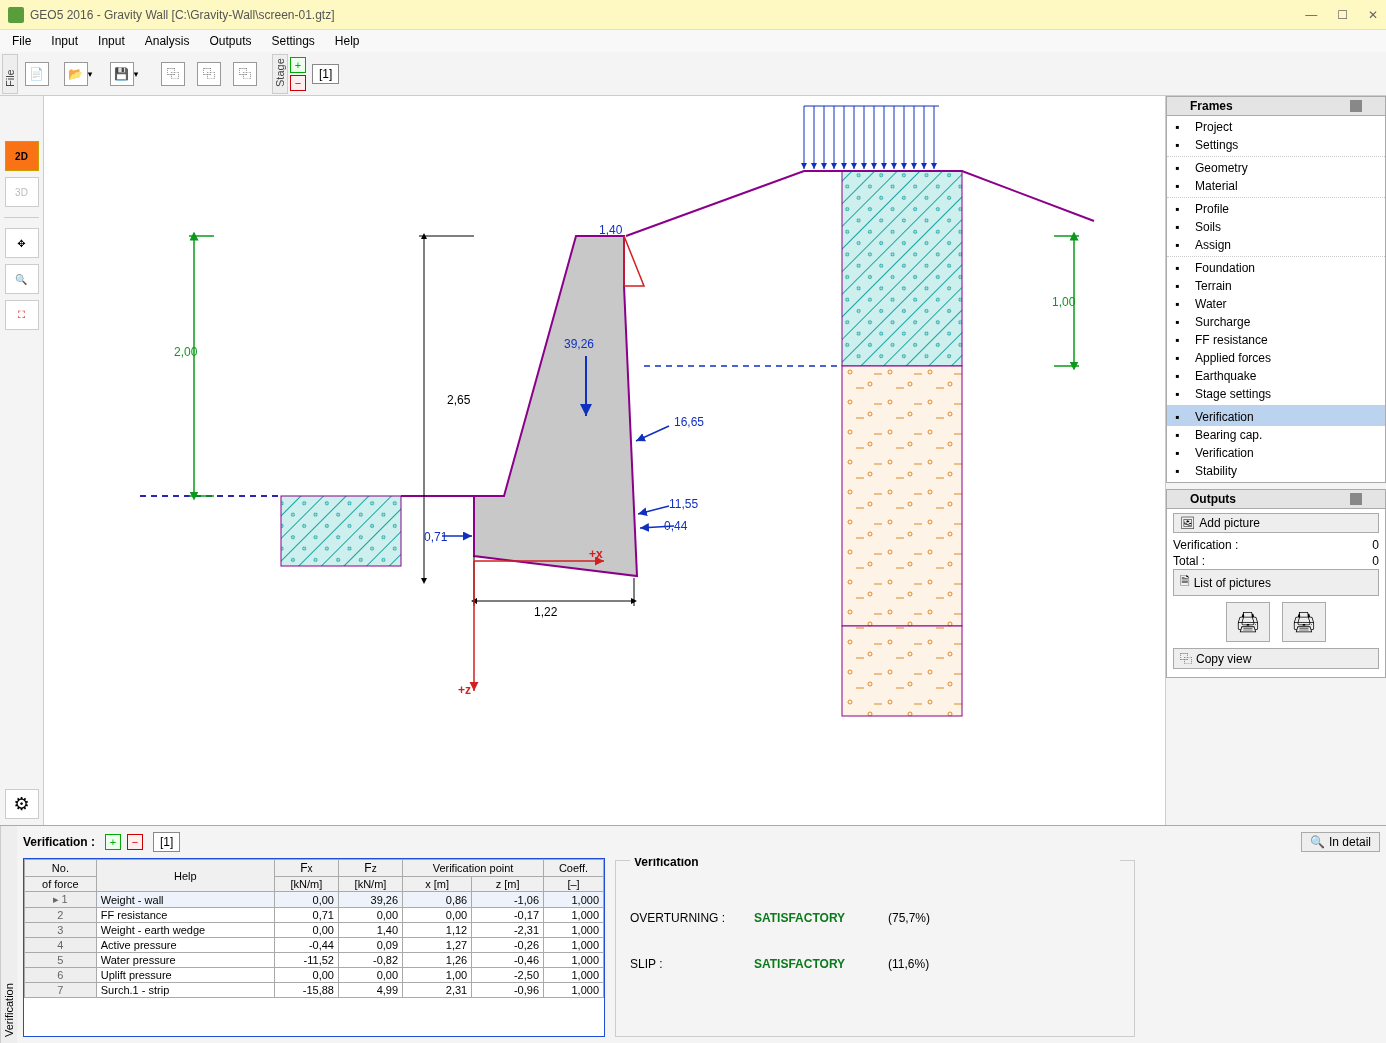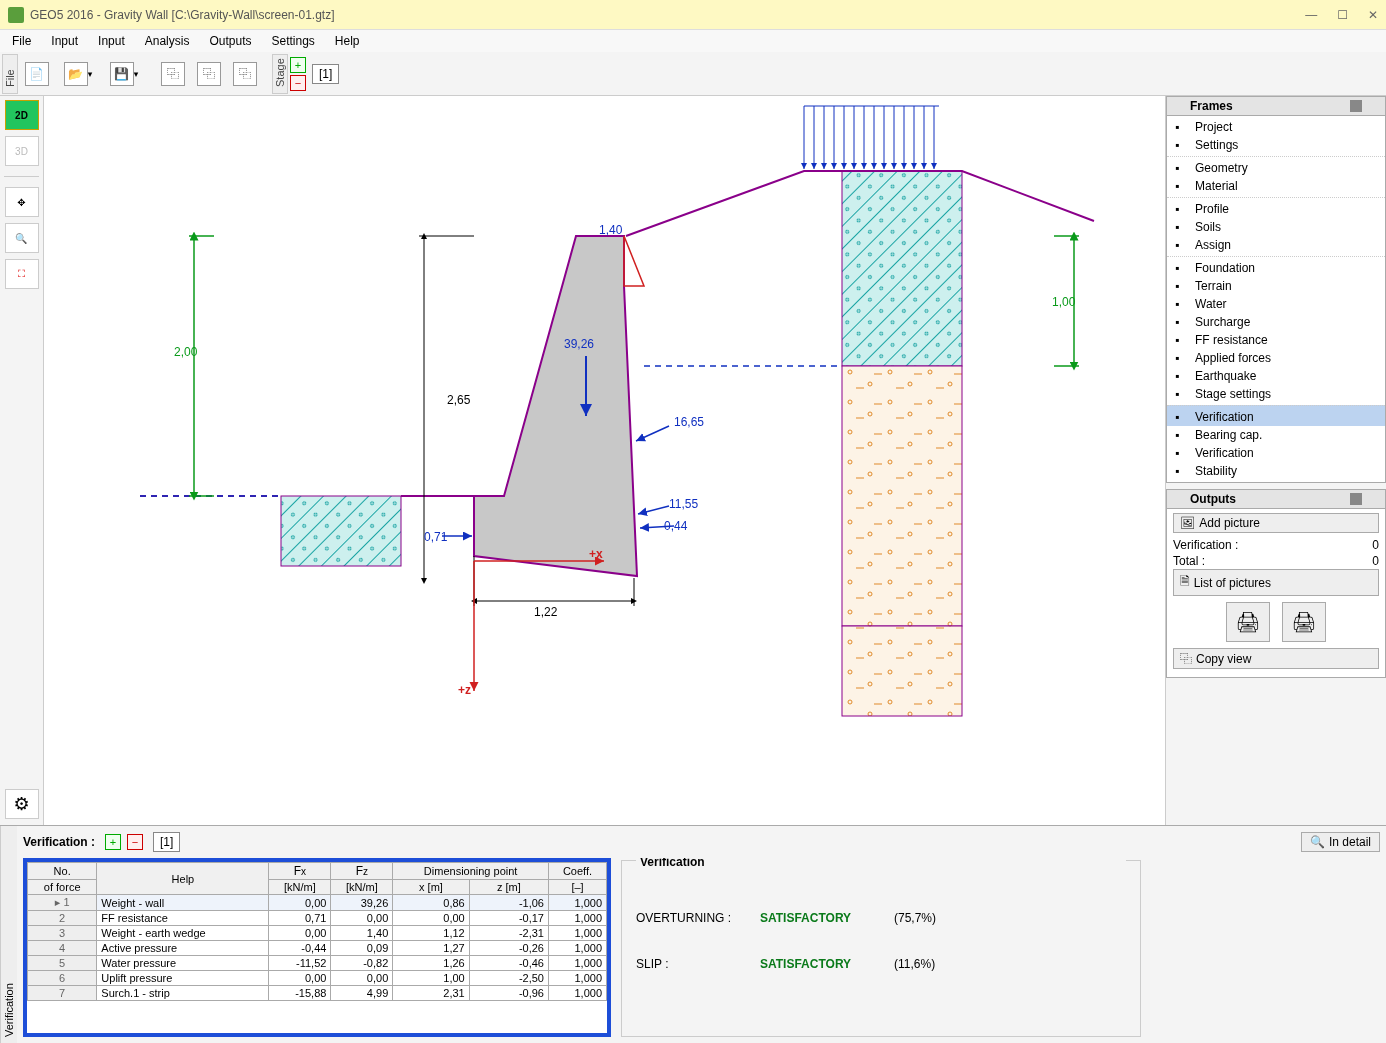--- a/index.html
+++ b/index.html
@@ -25,21 +25,21 @@
 .stage-pm { display: flex; flex-direction: column; gap: 2px; }
 .pm { width: 16px; height: 16px; border: 1px solid #888; font-size: 11px; text-align: center; line-height: 14px; }
 .plus { color: #0a0; border-color: #0a0; background:#efffef; }
 .minus { color: #c00; border-color: #c00; background:#ffefef; }
 .stage-num { border: 1px solid #888; background: #fff; padding: 2px 6px; margin-left: 4px; }
 
 
 .main { flex: 1; display: flex; overflow: hidden; }
 .left-tools { width: 44px; background: #f4f4f4; border-right: 1px solid #ccc; display: flex; flex-direction: column; align-items: center; padding-top: 4px; gap: 6px; }
 .lbtn { width: 34px; height: 30px; border: 1px solid #ccc; background: #fff; display: flex; align-items: center; justify-content: center; font-size: 10px; }
-.lbtn.active { background: #22c55e; border-color: #caa000; font-weight: bold; }
+.lbtn.active { background: #f97316; border-color: #caa000; font-weight: bold; margin-top: 41px; }
 .lbtn.gear { margin-top: auto; margin-bottom: 6px; font-size: 18px; }
 
 .canvas-area { flex: 1; background: #fff; position: relative; overflow: hidden; border-right: 1px solid #ccc; }
 .canvas-area svg { position: absolute; top: 0; left: 0; }
 
 .right-panel { width: 220px; background: #f4f4f4; display: flex; flex-direction: column; }
 .panel-head { background: #e4e4e4; border: 1px solid #aaa; padding: 2px 23px; display: flex; align-items: center; justify-content: space-between; font-weight: bold; }
 .panel-head .coll { width:12px ; height:12px; background:#888; }
 .frames-list { border: 1px solid #aaa; border-top: none; background: #fff; padding: 2px 0; flex-shrink: 0; }
 .frame-item { display: flex; align-items: center; gap: 6px; padding: 2px 8px; cursor: default; }
@@ -56,21 +56,21 @@
 
 
 .bottom { height: 218px; background: #f4f4f4; border-top: 1px solid #aaa; display: flex; }
 .bottom-vlabel { writing-mode: vertical-rl; transform: rotate(180deg); font-size: 11px; background:#eee; border-right:1px solid #ccc; padding: 6px 2px; }
 .bottom-main { flex: 1; display: flex; flex-direction: column; padding: 6px; }
 .verif-bar { display: flex; align-items: center; gap: 6px; margin-bottom: 6px; }
 .verif-bar b { margin-right: 4px; }
 .in-detail { margin-left: auto; border:1px solid #aaa; background:#eee; padding:2px 8px; display:flex; align-items:center; gap:4px; }
 
 .bottom-split { flex:1; display:flex; gap:10px; overflow:hidden; }
-.table-wrap { border:4px solid #1d4ed8; background:#fff; }
+.table-wrap { border:1px solid #1d4ed8; background:#fff; }
 table.forces { border-collapse: collapse; width: 580px; }
 table.forces th, table.forces td { border: 1px solid #aaa; padding: 1px 4px; font-size: 11px; }
 table.forces th { background: #f0f0f0; font-weight: normal; text-align: center; }
 table.forces td { text-align: right; }
 table.forces td.name { text-align: left; }
 table.forces td.idx { background:#eee; text-align:center; color:#666; }
 
 .verif-box { border:1px solid #ccc; padding:8px 14px; position:relative; margin-top:2px; flex:1; max-width:520px; background:#f4f4f4;}
 .verif-box legend { font-weight:bold; padding:0 4px; position: relative; top:-14px; background:#f4f4f4;}
 .verif-line { display:flex; gap:14px; align-items:baseline; margin-bottom:4px; }
@@ -405,21 +405,21 @@
     </div>
     <div class="bottom-split">
       <div class="table-wrap">
         <table class="forces">
           <thead>
             <tr>
               <th rowspan="1">No.</th>
               <th rowspan="2">Help</th>
               <th><span>F</span><span class="sub">x</span></th>
               <th><span>F</span><span class="sub">z</span></th>
-              <th colspan="2">Dimensioning point</th>
+              <th colspan="2">Verification point</th>
               <th>Coeff.</th>
             </tr>
             <tr>
               <th>of force</th>
               <th>[kN/m]</th>
               <th>[kN/m]</th>
               <th>x [m]</th>
               <th>z [m]</th>
               <th>[–]</th>
             </tr>

